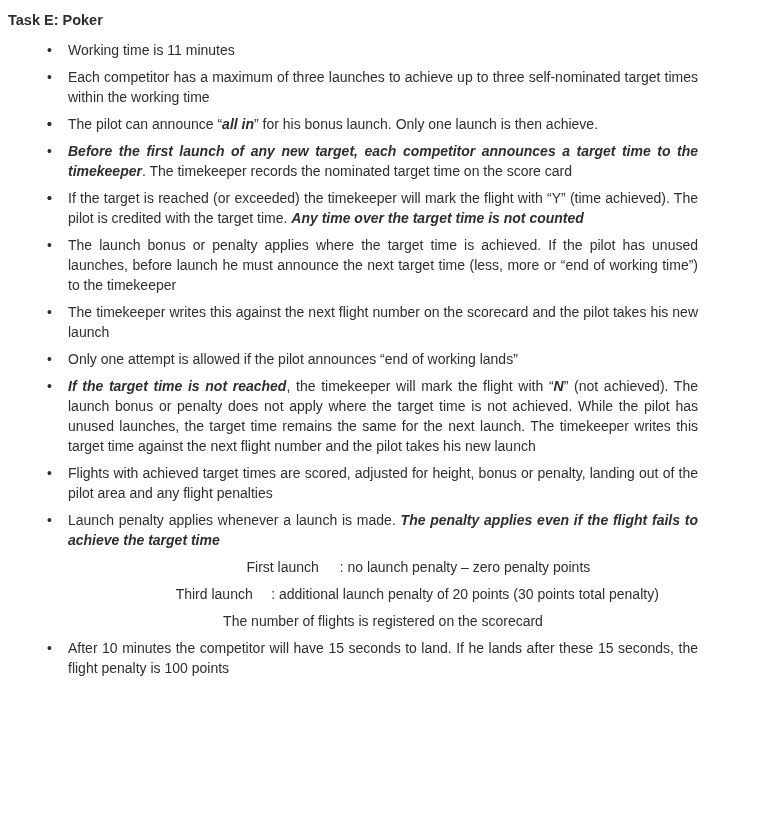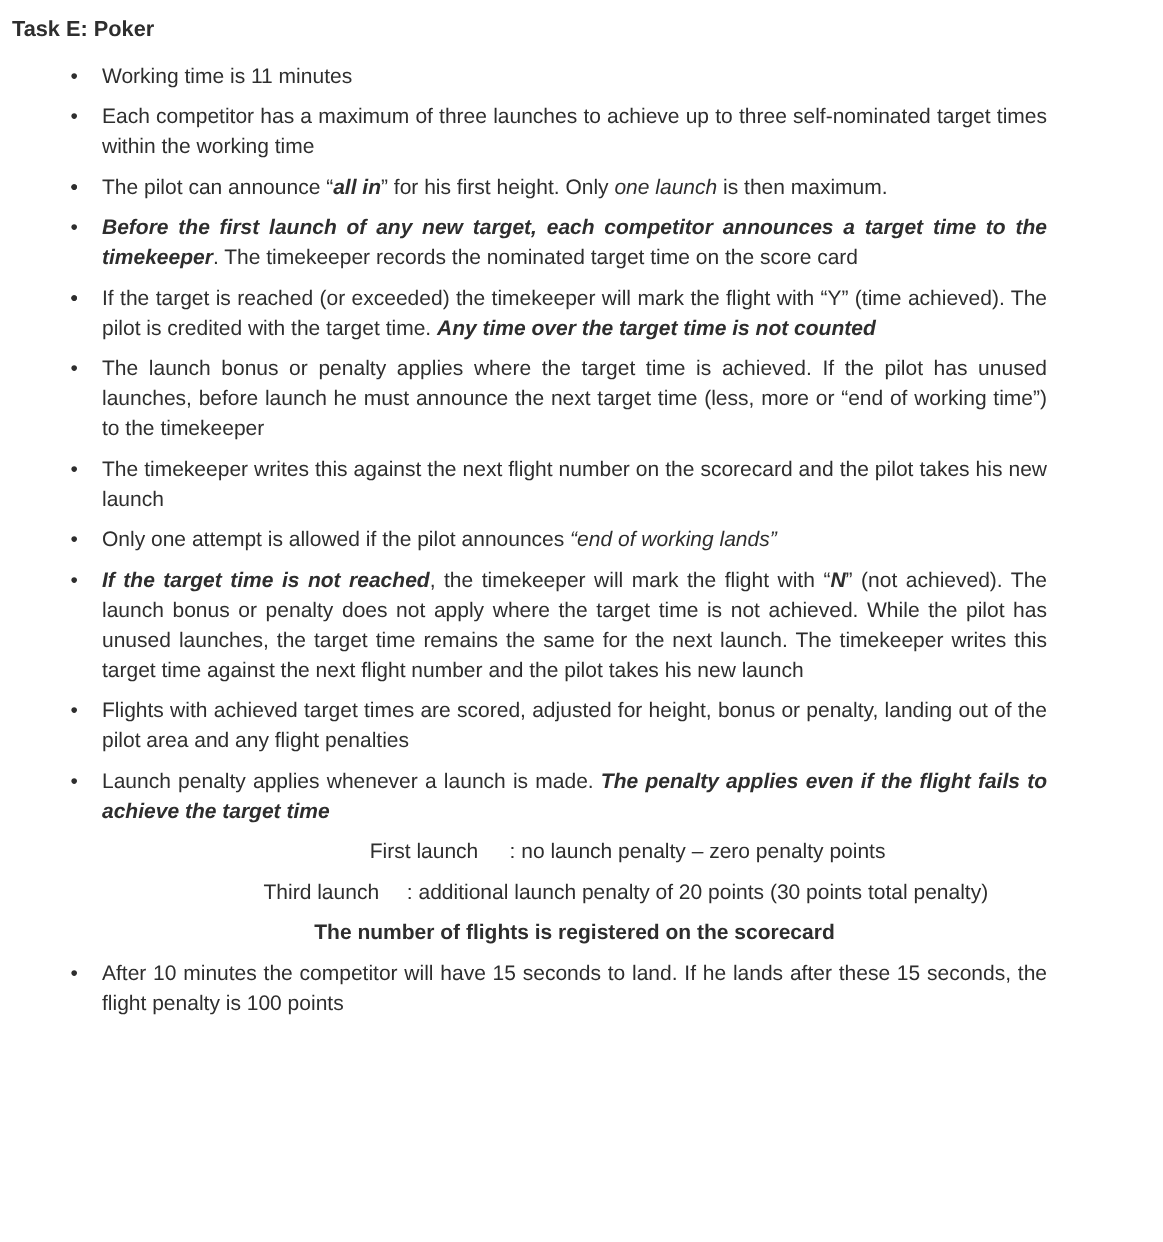--- a/index.html
+++ b/index.html
@@ -37,39 +37,38 @@
   .item.bullet .dot {
     position: absolute;
     left: 39px;
     top: 0;
   }
   .item.sub {
     padding-left: 110px;
   }
   .item.plain {
     padding-left: 60px;
-    font-weight: bold;
   }
   .sub-label {
     display: inline-block;
     width: 114px;
   }
   .b { font-weight: bold; font-style: italic; }
-  .i { font-style: italic; }
+  .i { }
 </style>
 </head>
 <body>
 
 <div class="page">
   <div class="title">Task E: Poker</div>
   <div>
       <div class="item bullet"><span class="dot">•</span><span>Working time is 11 minutes</span></div>
       <div class="item bullet"><span class="dot">•</span><span>Each competitor has a maximum of three launches to achieve up to three self-nominated target times within the working time</span></div>
       <div class="item bullet"><span class="dot">•</span></div>
-      <div class="item bullet"><span class="dot">•</span><span>The pilot can announce “</span><span class="b ">all in</span><span>” for his first height. Only </span><span class="i">one launch</span><span> is then maximum.</span></div>
+      <div class="item bullet"><span class="dot">•</span><span>The pilot can announce “</span><span class="b ">all in</span><span>” for his bonus launch. Only </span><span class="i">one launch</span><span> is then achieve.</span></div>
       <div class="item bullet"><span class="dot">•</span><span class="b ">Before the first launch of any new target, each competitor announces a target time to the timekeeper</span><span>. The timekeeper records the nominated target time on the score card</span></div>
       <div class="item bullet"><span class="dot">•</span></div>
       <div class="item bullet"><span class="dot">•</span><span>If the target is reached (or exceeded) the timekeeper will mark the flight with “Y” (time achieved). The pilot is credited with the target time. </span><span class="b ">Any time over the target time is not counted</span></div>
       <div class="item bullet"><span class="dot">•</span><span>The launch bonus or penalty applies where the target time is achieved. If the pilot has unused launches, before launch he must announce the next target time (less, more or “end of working time”) to the timekeeper</span></div>
       <div class="item bullet"><span class="dot">•</span><span>The timekeeper writes this against the next flight number on the scorecard and the pilot takes his new launch</span></div>
       <div class="item bullet"><span class="dot">•</span><span>Only one attempt is allowed if the pilot announces </span><span class="i">“end of working lands”</span></div>
       <div class="item bullet"><span class="dot">•</span><span class="b ">If the target time is not reached</span><span>, the timekeeper will mark the flight with “</span><span class="b ">N</span><span>” (not achieved). The launch bonus or penalty does not apply where the target time is not achieved. While the pilot has unused launches, the target time remains the same for the next launch. The timekeeper writes this target time against the next flight number and the pilot takes his new launch</span></div>
       <div class="item bullet"><span class="dot">•</span><span>Flights with achieved target times are scored, adjusted for height, bonus or penalty, landing out of the pilot area and any flight penalties</span></div>
       <div class="item bullet"><span class="dot">•</span><span>Launch penalty applies whenever a launch is made. </span><span class="b ">The penalty applies even if the flight fails to achieve the target time</span></div>
       <div class="item sub"><span class="sub-label">First launch</span><span>: no launch penalty – zero penalty points</span></div>

